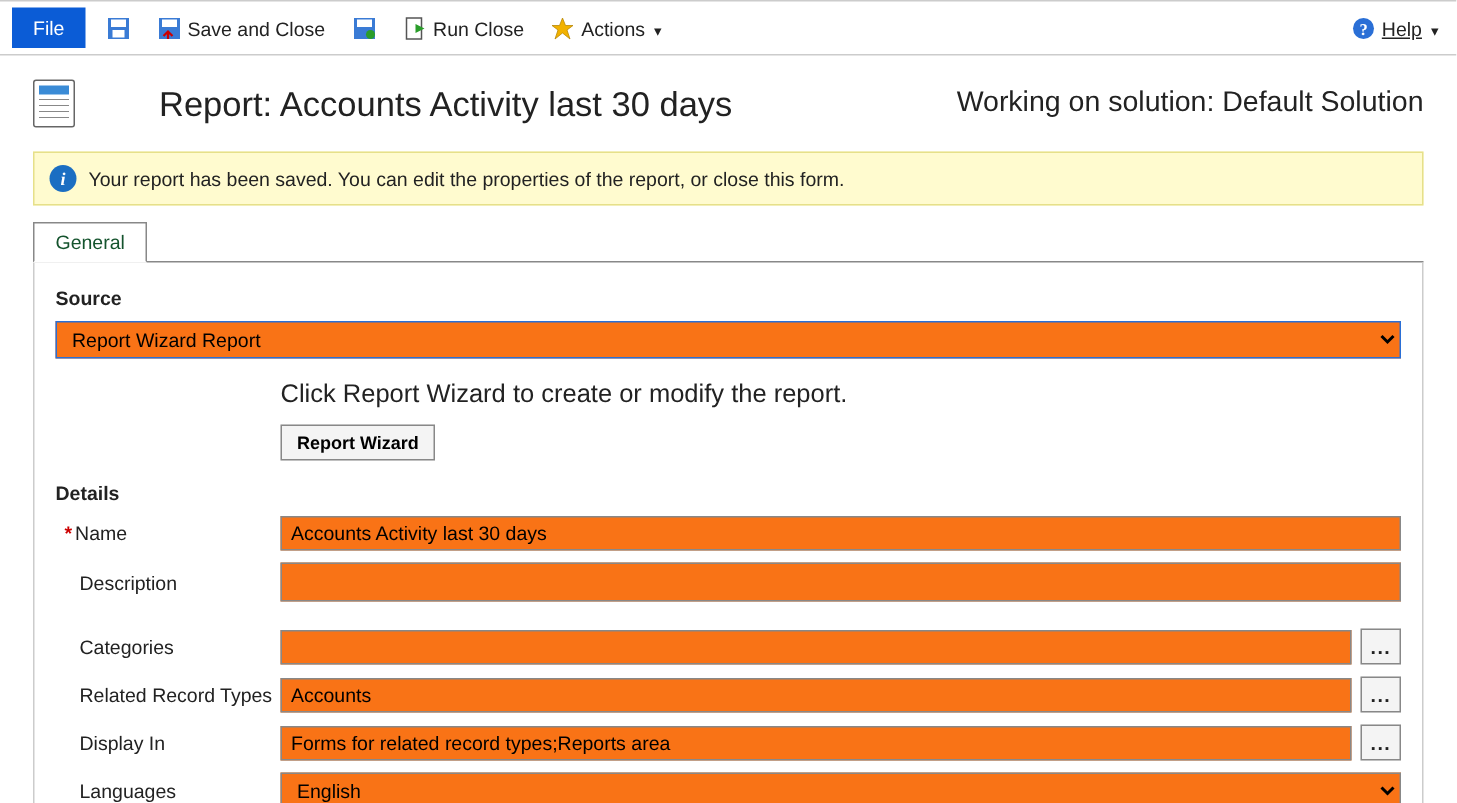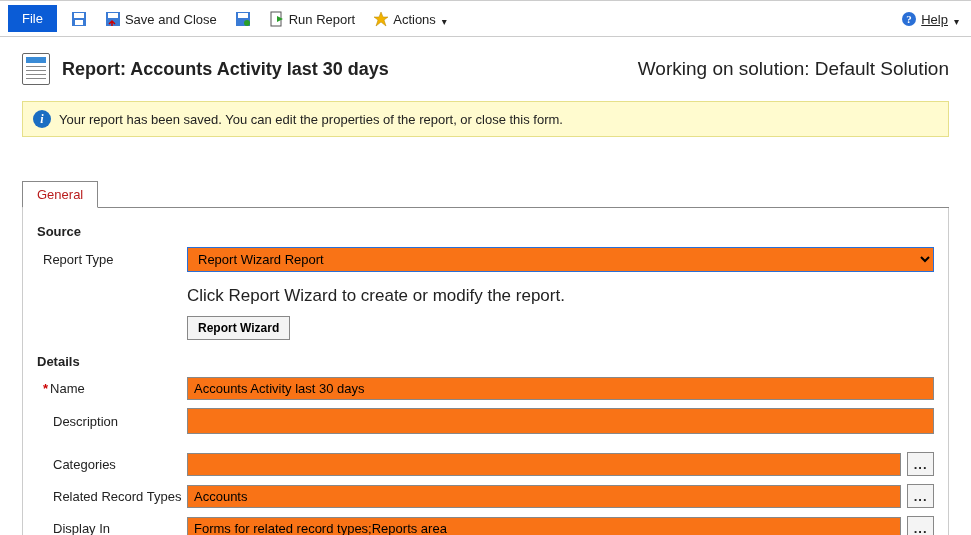--- a/index.html
+++ b/index.html
@@ -61,22 +61,23 @@
     height: 6px;
     background: #3a8bd6;
   }
   .doc-icon::after {
     content:"";
     position:absolute;
     top:12px; left:3px; right:3px; bottom:3px;
     background: repeating-linear-gradient(to bottom,#888 0 1px,transparent 1px 4px);
   }
   .page-title {
-    font-size: 18px;
-    font-weight: 700;
+    font-size: 23px;
+    font-weight: 400;
+    margin-left: 44px;
   }
   .working-on {
     font-weight: 400;
     font-size: 19px;
   }
   .info-banner {
     margin: 6px 22px 10px 22px;
     background: #fffbcf;
     border: 1px solid #e6e08a;
     padding: 8px 10px;
@@ -102,25 +103,24 @@
     margin: 0 22px;
   }
   .tab {
     padding: 5px 14px;
     cursor: pointer;
     position: relative;
     top: 1px;
     border: 1px solid transparent;
   }
   .tab.active {
-    color: #b91c1c;
+    color: #14532d;
     border: 1px solid #888;
     border-bottom: 1px solid #fff;
     background: #fff;
-    margin-top: 33px;
   }
   .form-area {
     margin: 0 22px;
     border: 1px solid #ccc;
     border-top: none;
     padding: 10px 14px 20px 14px;
   }
   .section-title {
     font-weight: 700;
     margin: 6px 0 8px 0;
@@ -215,21 +215,21 @@
     </span>
   </div>
 
   <div class="tb-item">
     <span class="tb-icon">
       <svg viewBox="0 0 16 16">
           <rect x="2" y="1" width="10" height="14" fill="#fff" stroke="#555"></rect>
           <polygon points="8,5 14,8 8,11" fill="#2a9d2a"></polygon>
         </svg>
     </span>
-    <span>Run Report</span>
+    <span>Run Close</span>
   </div>
 
   <div class="tb-item">
     <span class="tb-icon">
       <svg viewBox="0 0 16 16">
           <polygon points="8,1 10,6 15,6 11,9 13,15 8,11 3,15 5,9 1,6 6,6" fill="#f2b200" stroke="#b58400" stroke-width="0.5"></polygon>
         </svg>
     </span>
     <span><span style="text-decoration:underline"></span><span>Actions</span></span>
     <span class="caret">▾</span>
@@ -265,21 +265,20 @@
 
 <div class="tabs">
   <div class="tab active">General</div>
 </div>
 
 <div class="form-area">
 
   <div class="section-title">Source</div>
 
   <div class="row">
-    <div class="label-col">Report Type</div>
     <div class="field-col">
       <select class="blue-outline">
         <option>Report Wizard Report</option>
       </select>
     </div>
   </div>
   <div class="row">
     <div class="label-col"></div>
     <div class="field-col" style="display:block">
       <div class="hint">Click Report Wizard to create or modify the report.</div>

